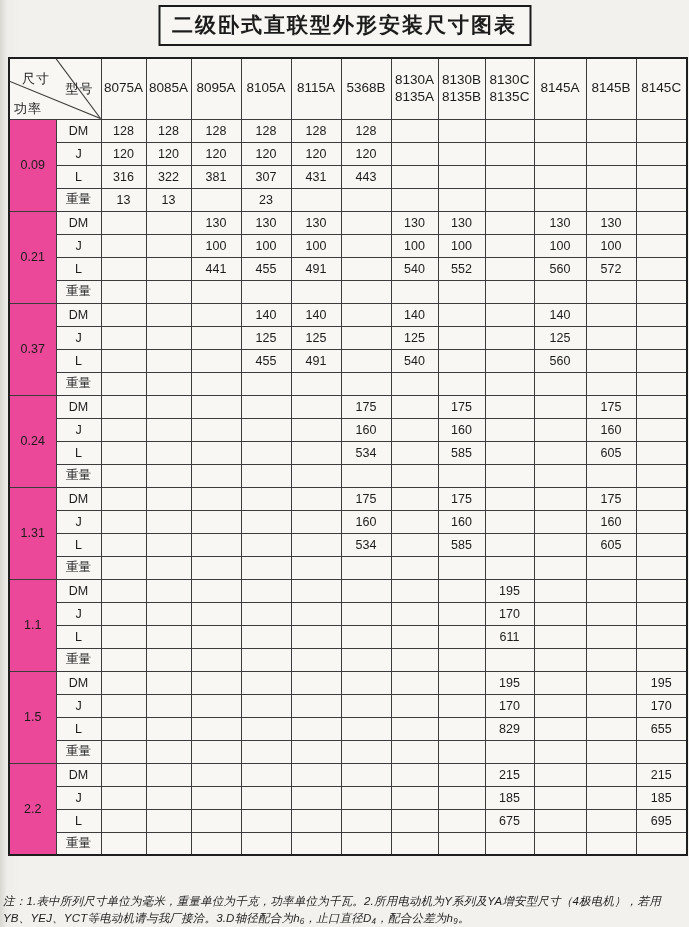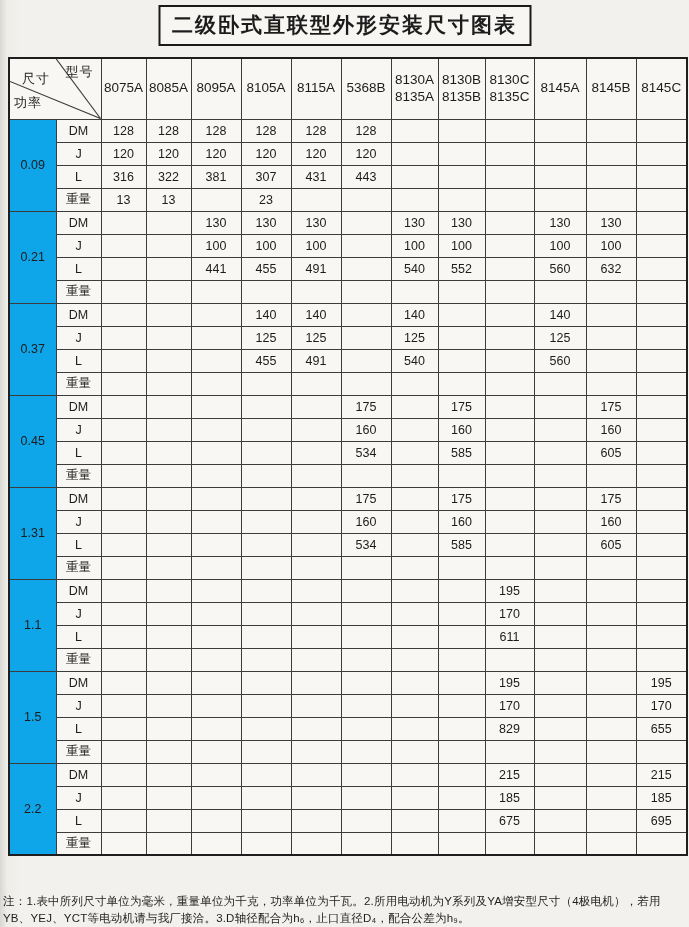--- a/index.html
+++ b/index.html
@@ -35,35 +35,36 @@
     border: 1px solid #3c3c3c;
     text-align: center; vertical-align: middle;
     font-weight: normal;
     font-size: 12.5px;
     overflow: hidden;
     padding: 0;
   }
   table { border: 2px solid #1e1e1e; }
   thead th { height: 61px; font-size: 13.5px; }
   tbody td { height: 23px; }
-  td.power-cell { font-size: 12.5px; background: #0ea5e9; }
+  td.power-cell { font-size: 12.5px; background: #ec4899; }
   td.row-label { font-size: 12.5px; }
   th.corner { position: relative; padding: 0; }
   th.corner svg { position: absolute; inset: 0; width: 100%; height: 100%; }
   .corner-lbl { position: absolute; font-size: 13px; letter-spacing: 1px; }
-  .corner-model { top: 4px; right: 7px; }
+  .corner-model { top: 21px; right: 7px; }
   .corner-size  { top: 11px; left: 12px; }
-  .corner-power { bottom: 7px; left: 4px; }
+  .corner-power { bottom: 1px; left: 4px; }
   .col-line { line-height: 1.25; }
   
   .notes {
     position: absolute; left: 3px; top: 893px; width: 684px;
     font-size: 11.5px; line-height: 1.45;
     color: #1e1e1e;
     letter-spacing: 0.2px;
+    font-style: italic;
   }
 </style>
 </head>
 <body>
 
 <div id="page">
 
   <div class="title-box">二级卧式直联型外形安装尺寸图表</div>
 
   <table>
@@ -235,21 +236,21 @@
           <td></td>
           <td></td>
           <td>441</td>
           <td>455</td>
           <td>491</td>
           <td></td>
           <td>540</td>
           <td>552</td>
           <td></td>
           <td>560</td>
-          <td>632</td>
+          <td>572</td>
           <td></td>
         </tr>
         <tr>
           <td class="row-label">重量</td>
           <td></td>
           <td></td>
           <td></td>
           <td></td>
           <td></td>
           <td></td>
@@ -315,21 +316,21 @@
           <td></td>
           <td></td>
           <td></td>
           <td></td>
           <td></td>
           <td></td>
           <td></td>
           <td></td>
         </tr>
         <tr>
-          <td class="power-cell" rowspan="4">0.45</td>
+          <td class="power-cell" rowspan="4">0.24</td>
           <td class="row-label">DM</td>
           <td></td>
           <td></td>
           <td></td>
           <td></td>
           <td></td>
           <td>175</td>
           <td></td>
           <td>175</td>
           <td></td>

